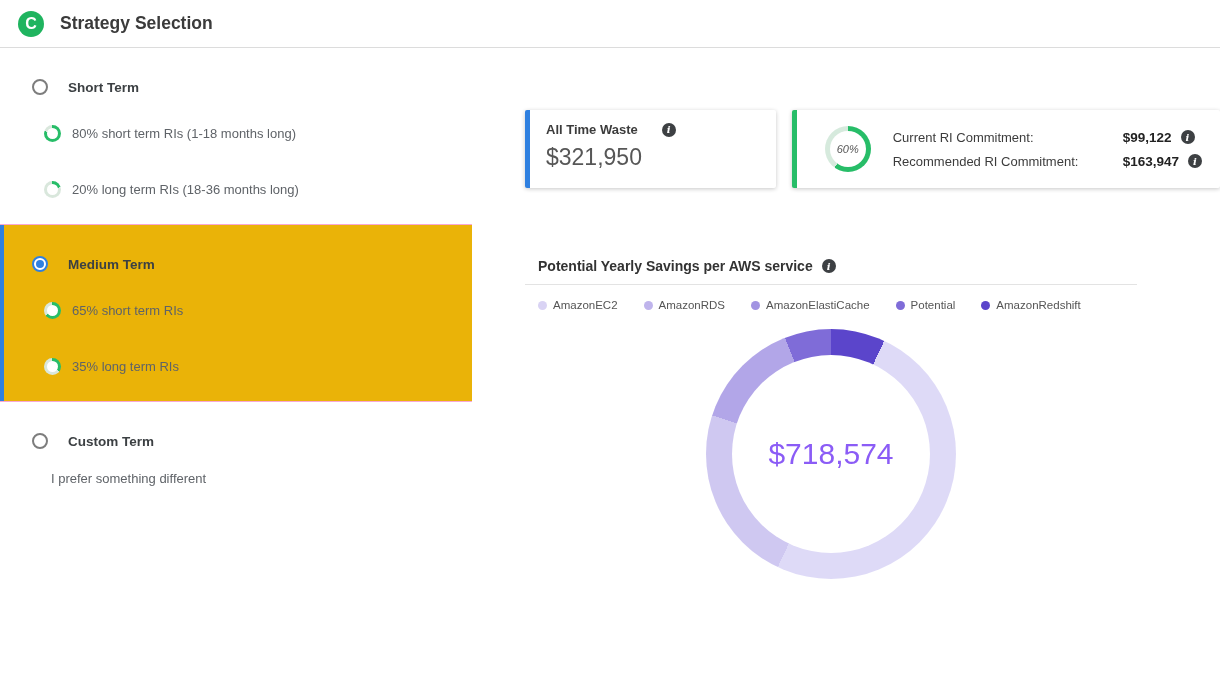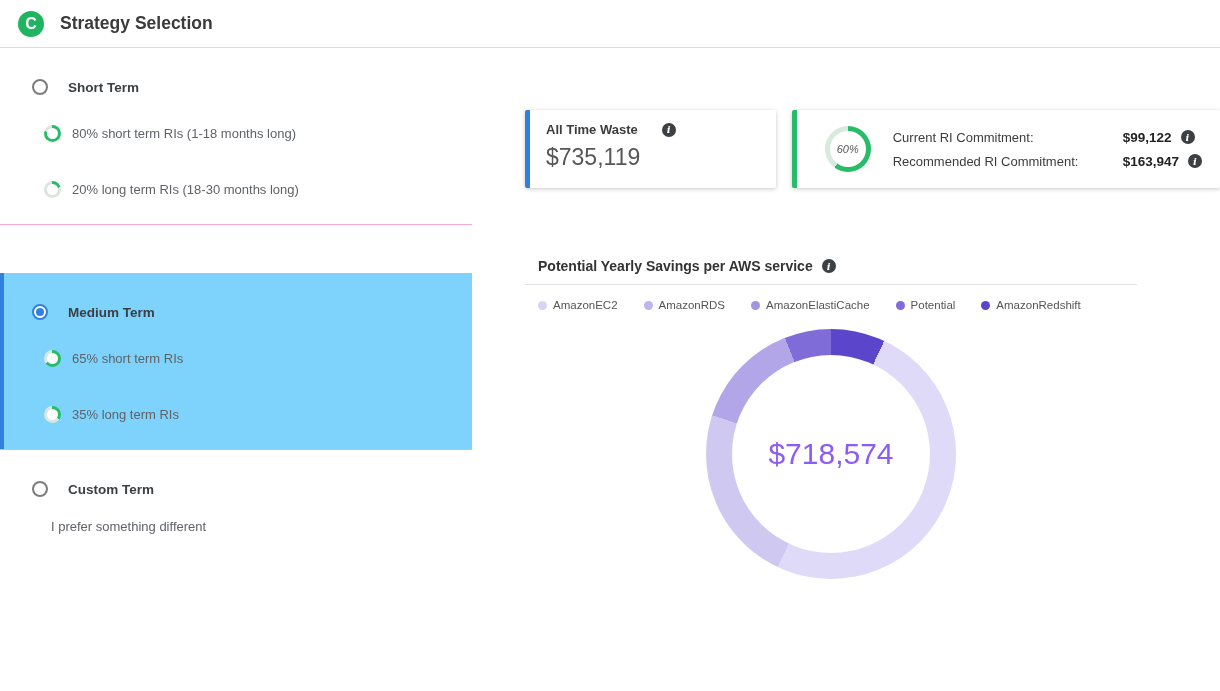--- a/index.html
+++ b/index.html
@@ -11,21 +11,21 @@
   .app-header { height:48px; display:flex; align-items:center; gap:16px;
     padding-left:18px; border-bottom:1px solid #dcdcdc; }
   .logo { width:26px; height:26px; border-radius:50%; background:#1fb45f; color:#fff;
     display:flex; align-items:center; justify-content:center; font-size:16px; font-weight:bold; }
   .page-title { font-size:17.5px; font-weight:bold; color:#3b3b3b; }
 
   
   .strategy-panel { position:absolute; left:0; top:48px; width:472px; }
   .section { border-bottom:1px solid #f9a8d4; padding:30px 16px 26px 32px; cursor:pointer; }
   .section:last-child { border-bottom:none; }
-  .section.selected { background:#7dd3fc; box-shadow:inset 4px 0 0 #2f80e0;margin-top:48px; }
+  .section.selected { background:#eab308; box-shadow:inset 4px 0 0 #2f80e0; }
   .radio-row { display:flex; align-items:center; gap:20px; height:18px; }
   .radio { width:16px; height:16px; border:2px solid #7d7d7d; border-radius:50%;
     background:#fff; position:relative; flex:none; }
   .section.selected .radio { border-color:#2f80e0; }
   .section.selected .radio::after { content:""; position:absolute; inset:2px;
     border-radius:50%; background:#2f80e0; }
   .opt-label { font-size:13.5px; font-weight:bold; color:#3c4043; }
   .sub-item { display:flex; align-items:center; gap:11px; margin:28px 0 0 12px; height:18px; }
   .sub-item.gap-lg { margin-top:38px; }
   .mini-ring { width:17px; height:17px; border-radius:50%; position:relative; flex:none; }
@@ -88,21 +88,21 @@
     <div class="sub-item">
       <span class="mini-ring" style="background: conic-gradient(rgb(39, 189, 104) 0deg, rgb(39, 189, 104) 80%, rgb(217, 231, 220) 80%, rgb(217, 231, 220) 100%);">
           <i></i>
         </span>
       <span class="sub-text">80% short term RIs (1-18 months long)</span>
     </div>
     <div class="sub-item gap-lg">
       <span class="mini-ring" style="background: conic-gradient(rgb(39, 189, 104) 0deg, rgb(39, 189, 104) 20%, rgb(217, 231, 220) 20%, rgb(217, 231, 220) 100%);">
           <i></i>
         </span>
-      <span class="sub-text">20% long term RIs (18-30 months long)</span>
+      <span class="sub-text">20% long term RIs (18-36 months long)</span>
     </div>
   </div>
 
   <div class="section selected">
     <div class="radio-row">
       <span class="radio"></span>
       <span class="opt-label">Medium Term</span>
     </div>
     <div class="sub-item">
       <span class="mini-ring" style="background: conic-gradient(rgb(39, 189, 104) 0deg, rgb(39, 189, 104) 65%, rgb(217, 231, 220) 65%, rgb(217, 231, 220) 100%);">
@@ -129,21 +129,21 @@
 
 </aside>
 
 <div class="cards-row">
 
   <div class="card waste">
     <div class="title-row">
       <span class="card-title">All Time Waste</span>
       <span class="info-icon">i</span>
     </div>
-    <div class="waste-value">$735,119</div>
+    <div class="waste-value">$321,950</div>
   </div>
 
   <div class="card commit">
     <span class="big-ring" style="background: conic-gradient(rgb(39, 189, 104) 0deg, rgb(39, 189, 104) 60%, rgb(214, 234, 221) 60%, rgb(214, 234, 221) 100%);">
       <i class="ring-hole">
           <span>60%</span>
         </i>
     </span>
     <div class="commit-rows">
       <div class="commit-row">

